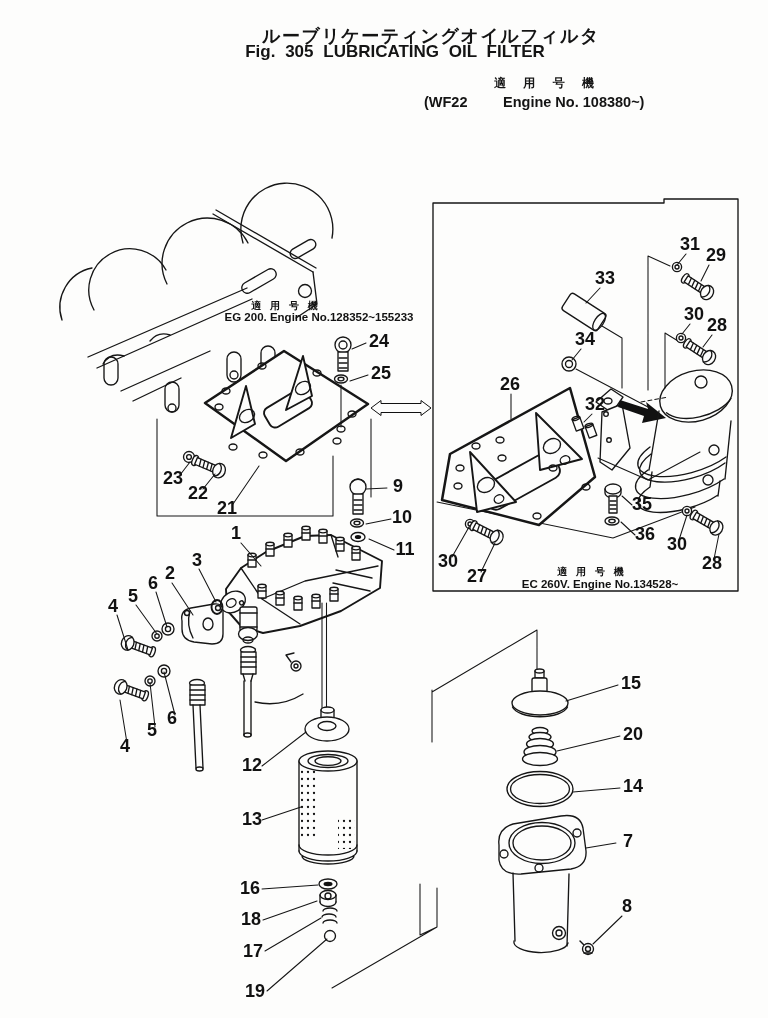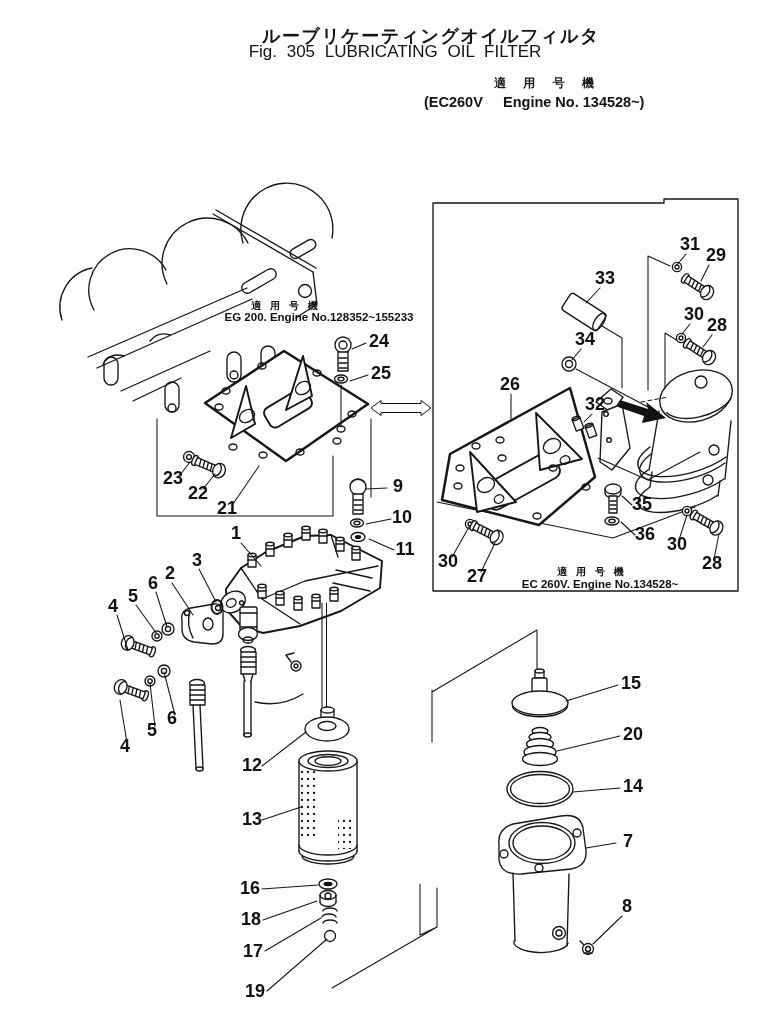--- a/index.html
+++ b/index.html
@@ -1,20 +1,20 @@
 <!DOCTYPE html>
 <html><head>
 <meta charset="utf-8">
 <style>
   html,body{margin:0;padding:0;background:#e8e8e8;}
   #page{position:relative;width:768px;height:1018px;background:#fdfdfc;overflow:hidden;
         font-family:"Liberation Sans",sans-serif;color:#141414;}
   .abs{position:absolute;}
   #title-jp{top:24px;left:231px;width:400px;text-align:center;font-size:18px;font-weight:700;letter-spacing:1.5px;}
-  #title-en{top:42px;left:195px;width:400px;text-align:center;font-size:17px;font-weight:400;word-spacing:5px;}
+  #title-en{top:42px;left:195px;width:400px;text-align:center;font-size:17px;font-weight:700;word-spacing:5px;}
   #applist{top:76px;left:424px;font-size:14.5px;font-weight:700;line-height:23.4px;white-space:nowrap;}
   #applist .hdr{font-size:12px;letter-spacing:7px;margin-left:70px;line-height:15px;}
   #applist .m{display:inline-block;width:79px;}
   svg{position:absolute;top:0;left:0;}
   .s{stroke:#161616;fill:none;stroke-width:1.35;stroke-linecap:round;stroke-linejoin:round;}
   .w{fill:#fdfdfc;}
   .s2{stroke-width:2.5;}
   .s3{stroke-width:1.9;}
   .thin{stroke-width:1.05;}
   .co{font:700 18px "Liberation Sans",sans-serif;fill:#111;text-anchor:middle;}
@@ -25,21 +25,21 @@
 </head>
 <body>
 
 <div id="page">
 
   <div class="abs" id="title-jp">ルーブリケーティングオイルフィルタ</div>
   <div class="abs" id="title-en">Fig. 305 LUBRICATING OIL FILTER</div>
 
   <div class="abs" id="applist">
     <div class="hdr">適 用 号 機</div>
-    <div><span class="m">(EC260V</span><span>Engine No. 134528~)</span></div>
+    <div><span class="m">(WF22</span><span>Engine No. 108380~)</span></div>
   </div>
 
   <svg width="768" height="1018" viewBox="0 0 768 1018">
     <defs>
       <pattern id="hatch" width="5" height="5" patternTransform="rotate(45)">
         <rect width="5" height="5" fill="#fdfdfc"></rect>
           <rect width="2.6" height="5" fill="#111"></rect>
       </pattern>
       <pattern id="dots" width="6" height="7" patternUnits="userSpaceOnUse">
         <circle cx="2" cy="2" r="1.15" fill="#111"></circle>

